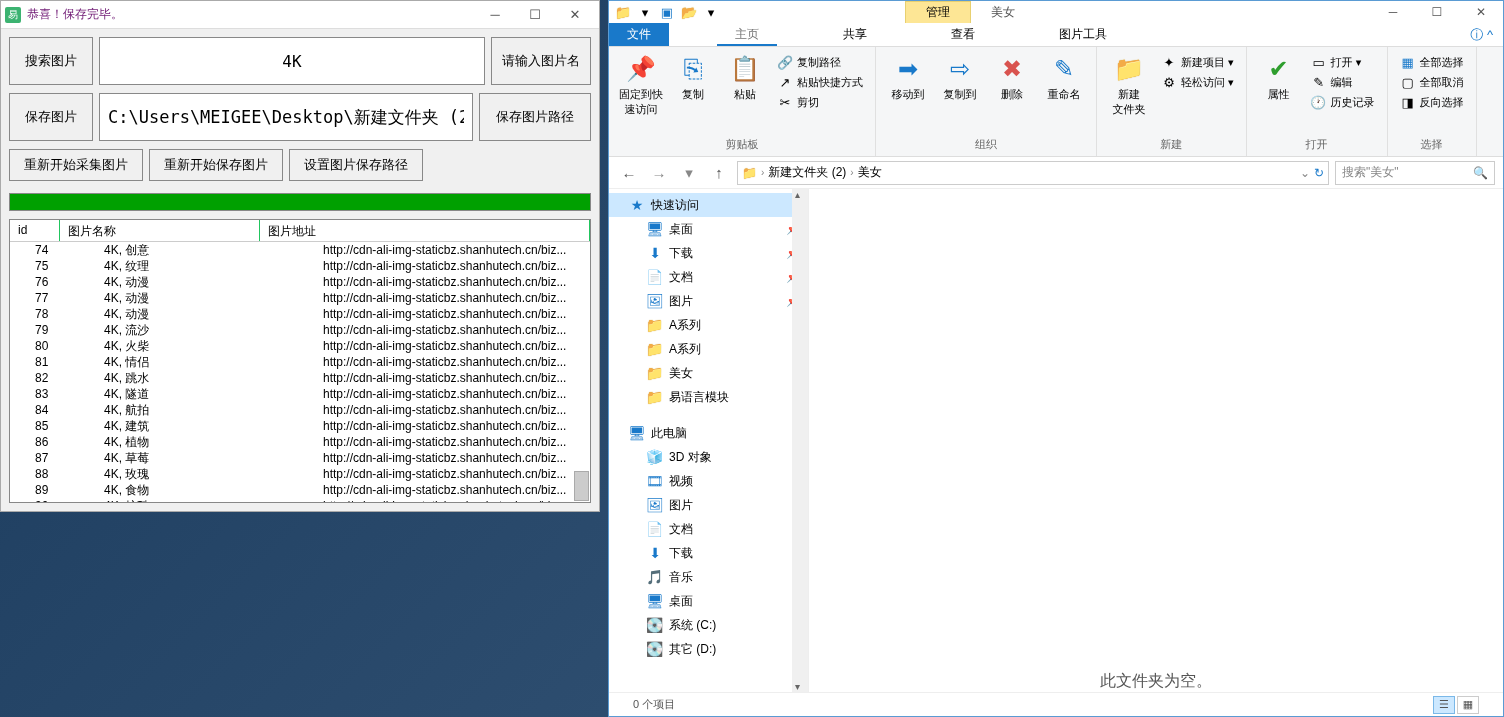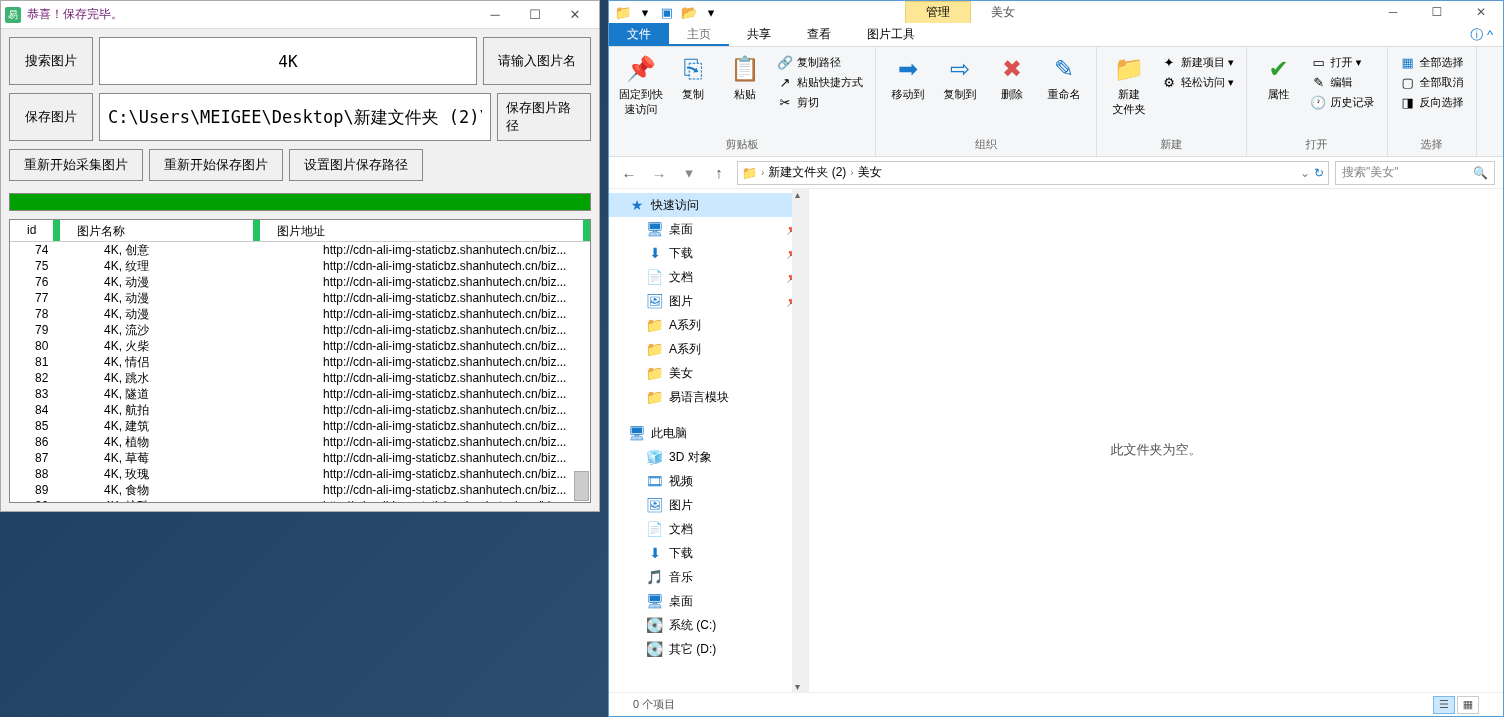--- a/index.html
+++ b/index.html
@@ -16,21 +16,21 @@
 .app-body { padding: 8px; display: flex; flex-direction: column; gap: 8px; }
 .row { display: flex; gap: 6px; }
 .btn { padding: 0 8px; height: 48px; background: #f0f0f0; border: 1px solid #888; font-size: 13px; cursor: pointer; display: flex; align-items: center; justify-content: center; }
 .btn.sm { height: 32px; padding: 0 14px; }
 .txt-input { flex: 1; height: 48px; border: 1px solid #888; background: #fff; padding: 0 8px; font-size: 16px; text-align: center; font-family: "SimSun", monospace; }
 .txt-input.path { text-align: left; font-size: 17px; }
 .green-bar { height: 18px; background: #00a000; border: 1px solid #888; margin-top: 4px; }
 
 .table-wrap { flex: 1; background: #fff; border: 1px solid #888; margin: 0 8px 8px 8px; display: flex; flex-direction: column; overflow: hidden; position: relative; }
 .table-head { display: flex; background: #fff; border-bottom: 1px solid #ccc; height: 22px; font-size: 12px; }
-.th { padding: 3px 17px; border-right: 7px solid #22c55e; }
+.th { padding: 3px 8px; border-right: 1px solid #22c55e; }
 .th.id { width: 50px; }
 .th.name { width: 200px; }
 .th.url { flex: 1; }
 .table-body { flex: 1; overflow-y: auto; font-size: 12px; font-family: "SimSun", monospace; }
 .tr { display: flex; height: 16px; line-height: 16px; }
 .td { padding: 0 6px; white-space: nowrap; overflow: hidden; margin-left: 19px; }
 .td.id { width: 50px; }
 .td.name { width: 200px; }
 .td.url { flex: 1; }
 .scroll-thumb { position: absolute; right: 1px; bottom: 1px; width: 15px; height: 30px; background: #ccc; border: 1px solid #aaa; }
@@ -40,21 +40,21 @@
 .exp-titlebar { height: 22px; display: flex; align-items: center; background: #fff; }
 .qat { display: flex; align-items: center; gap: 2px; padding: 0 4px; }
 .qat-icon { width: 20px; height: 20px; display: flex; align-items: center; justify-content: center; font-size: 13px; }
 .title-tabs { display: flex; margin-left: 180px; height: 22px; }
 .title-tab { padding: 2px 20px; font-size: 12px; border: 1px solid #ccc; border-bottom: none; background: #fff; }
 .title-tab.manage { background: #fde695; border-color: #e8d070; }
 .title-text { font-size: 12px; color: #555; padding: 0 20px; }
 .exp-winbtns { margin-left: auto; display: flex; }
 .exp-winbtn { width: 44px; height: 22px; display: flex; align-items: center; justify-content: center; font-size: 12px; color: #555; }
 
-.ribbon-tabs { height: 24px; display: flex; border-bottom: 1px solid #ddd; }
+.ribbon-tabs { height: 24px; display: flex; border-bottom: 1px solid #ddd; gap: 48px; }
 .rtab { padding: 3px 18px; font-size: 12px; cursor: pointer; }
 .rtab.file { background: #1979ca; color: #fff; }
 .rtab.active { border-bottom: 2px solid #1979ca; color: #737373; }
 .ribbon-help { margin-left: auto; padding: 3px 10px; color: #1979ca; font-size: 13px; }
 
 .ribbon { height: 110px; background: #f5f6f7; border-bottom: 1px solid #ddd; display: flex; }
 .rgroup { border-right: 1px solid #e0e0e0; padding: 4px 8px; display: flex; flex-direction: column; }
 .rgroup-body { flex: 1; display: flex; align-items: flex-start; gap: 4px; }
 .rgroup-label { text-align: center; font-size: 11px; color: #666; padding-top: 2px; }
 .rbig { width: 48px; display: flex; flex-direction: column; align-items: center; gap: 2px; font-size: 11px; text-align: center; cursor: pointer; padding: 2px; }
@@ -74,21 +74,21 @@
 .nav-pane { width: 200px; border-right: 1px solid #eee; overflow-y: auto; padding: 4px 0; font-size: 12px; position: relative; }
 .tree-item { display: flex; align-items: center; height: 24px; padding: 0 8px 0 20px; gap: 6px; cursor: pointer; }
 .tree-item.l2 { padding-left: 38px; }
 .tree-item.selected { background: #cce8ff; }
 .tree-icon { width: 16px; height: 16px; display: inline-flex; align-items: center; justify-content: center; font-size: 14px; }
 .pin { margin-left: auto; color: #888; font-size: 11px; }
 .tree-scroll { position: absolute; right: 0; top: 0; bottom: 0; width: 16px; background: #f0f0f0; }
 .tree-scroll::before { content: '▴'; position: absolute; top: 0; left: 3px; font-size: 10px; color: #666; }
 .tree-scroll::after { content: '▾'; position: absolute; bottom: 0; left: 3px; font-size: 10px; color: #666; }
 
-.content-pane { flex: 1; display: flex; align-items: center; justify-content: center; padding-top: 18px; font-size: 13px; color: #555; }
+.content-pane { flex: 1; display: flex; align-items: flex-end; justify-content: center; padding-top: 18px; font-size: 16px; color: #555; }
 
 .status-bar { height: 24px; border-top: 1px solid #eee; display: flex; align-items: center; padding: 0 24px; font-size: 11px; color: #555; }
 .view-toggles { margin-left: auto; display: flex; gap: 2px; }
 .view-toggle { width: 22px; height: 18px; border: 1px solid #ccc; display: flex; align-items: center; justify-content: center; font-size: 11px; }
 .view-toggle.active { background: #cce8ff; border-color: #7ab8e8; }
 
 .folder-glyph { color: #ffd469; text-shadow: 0 0 1px #c9a22f; }
 .blue { color: #1979ca; }
 .red { color: #d9534f; }
 .gray { color: #888; }
@@ -104,26 +104,26 @@
     <div class="win-btns">
       <div class="win-btn">─</div>
       <div class="win-btn">☐</div>
       <div class="win-btn close">✕</div>
     </div>
   </div>
   <div class="app-body">
     <div class="row">
       <div class="btn" style="width:84px">搜索图片</div>
       <input class="txt-input" value="4K" style="">
-      <div class="btn" style="width:108px">请输入图片名</div>
+      <div class="btn" style="width:100px">请输入图片名</div>
     </div>
     <div class="row">
       <div class="btn" style="width:84px">保存图片</div>
       <input class="txt-input path" value="C:\Users\MEIGEE\Desktop\新建文件夹 (2)\美女" style="">
-      <div class="btn" style="width:94px">保存图片路径</div>
+      <div class="btn" style="width:112px">保存图片路径</div>
     </div>
     <div class="row">
       <div class="btn sm">重新开始采集图片</div>
       <div class="btn sm">重新开始保存图片</div>
       <div class="btn sm">设置图片保存路径</div>
     </div>
     <div class="green-bar"></div>
   </div>
   <div class="table-wrap">
     <div class="table-head">

